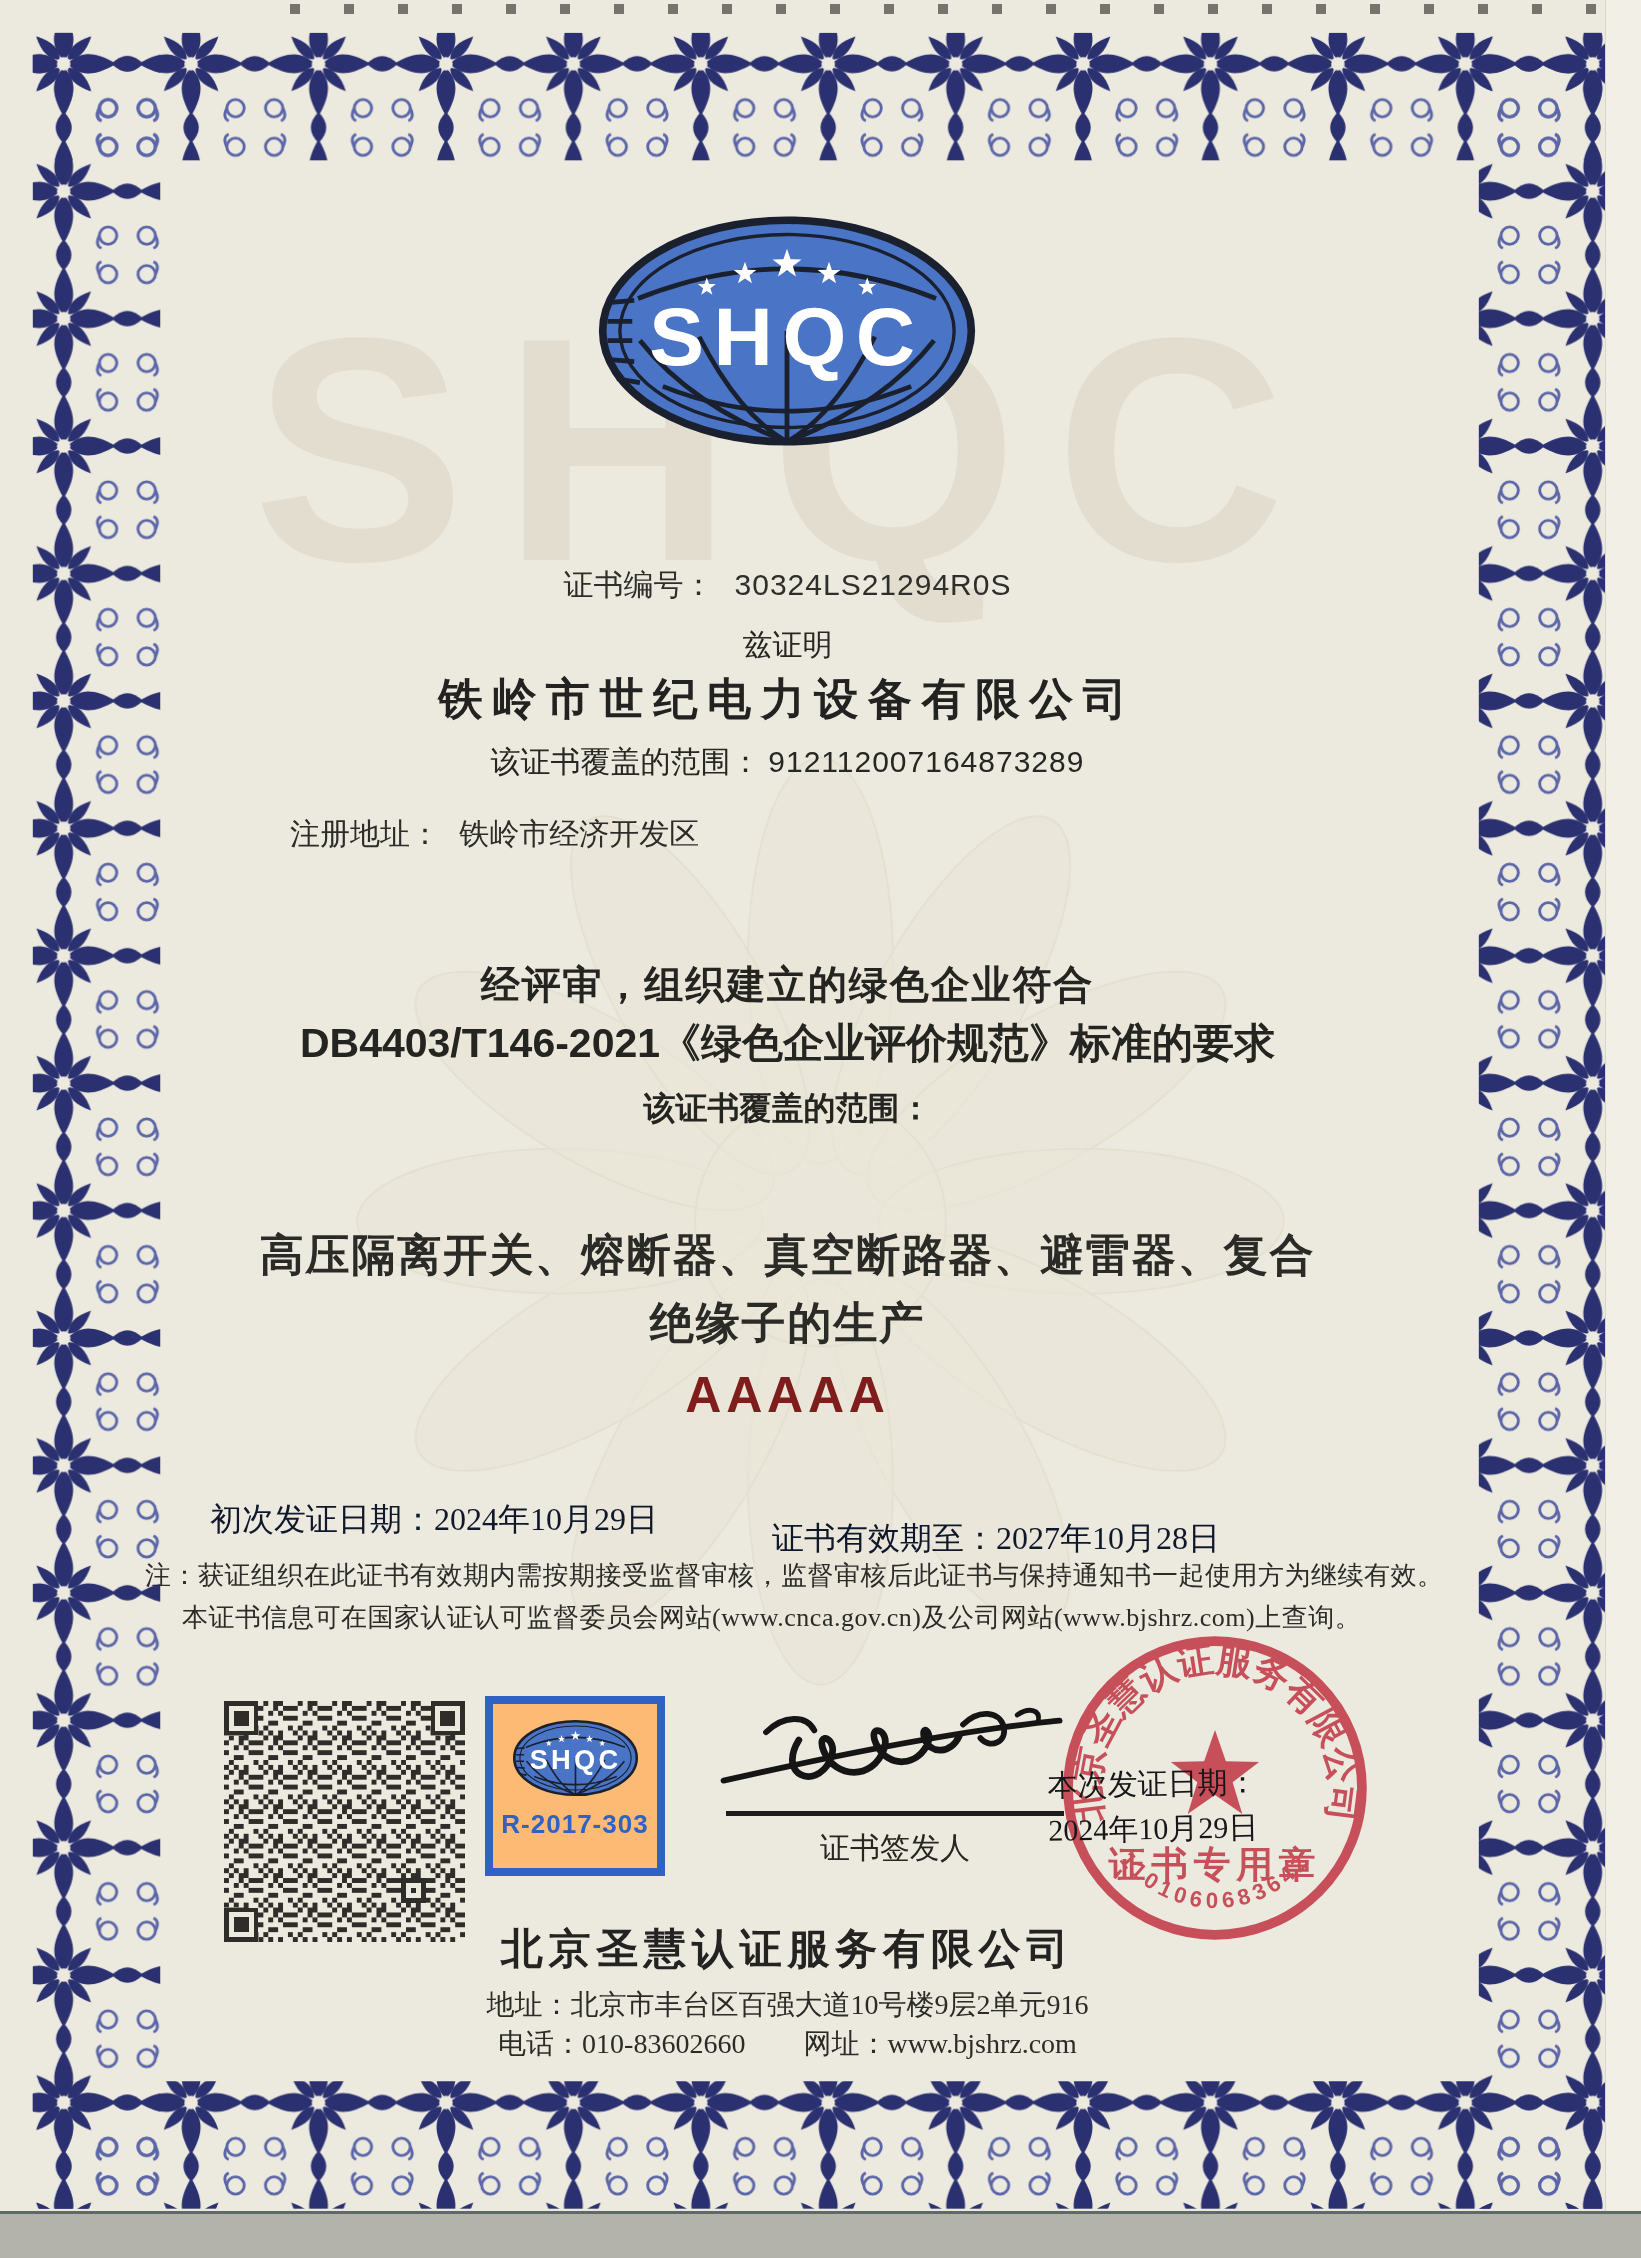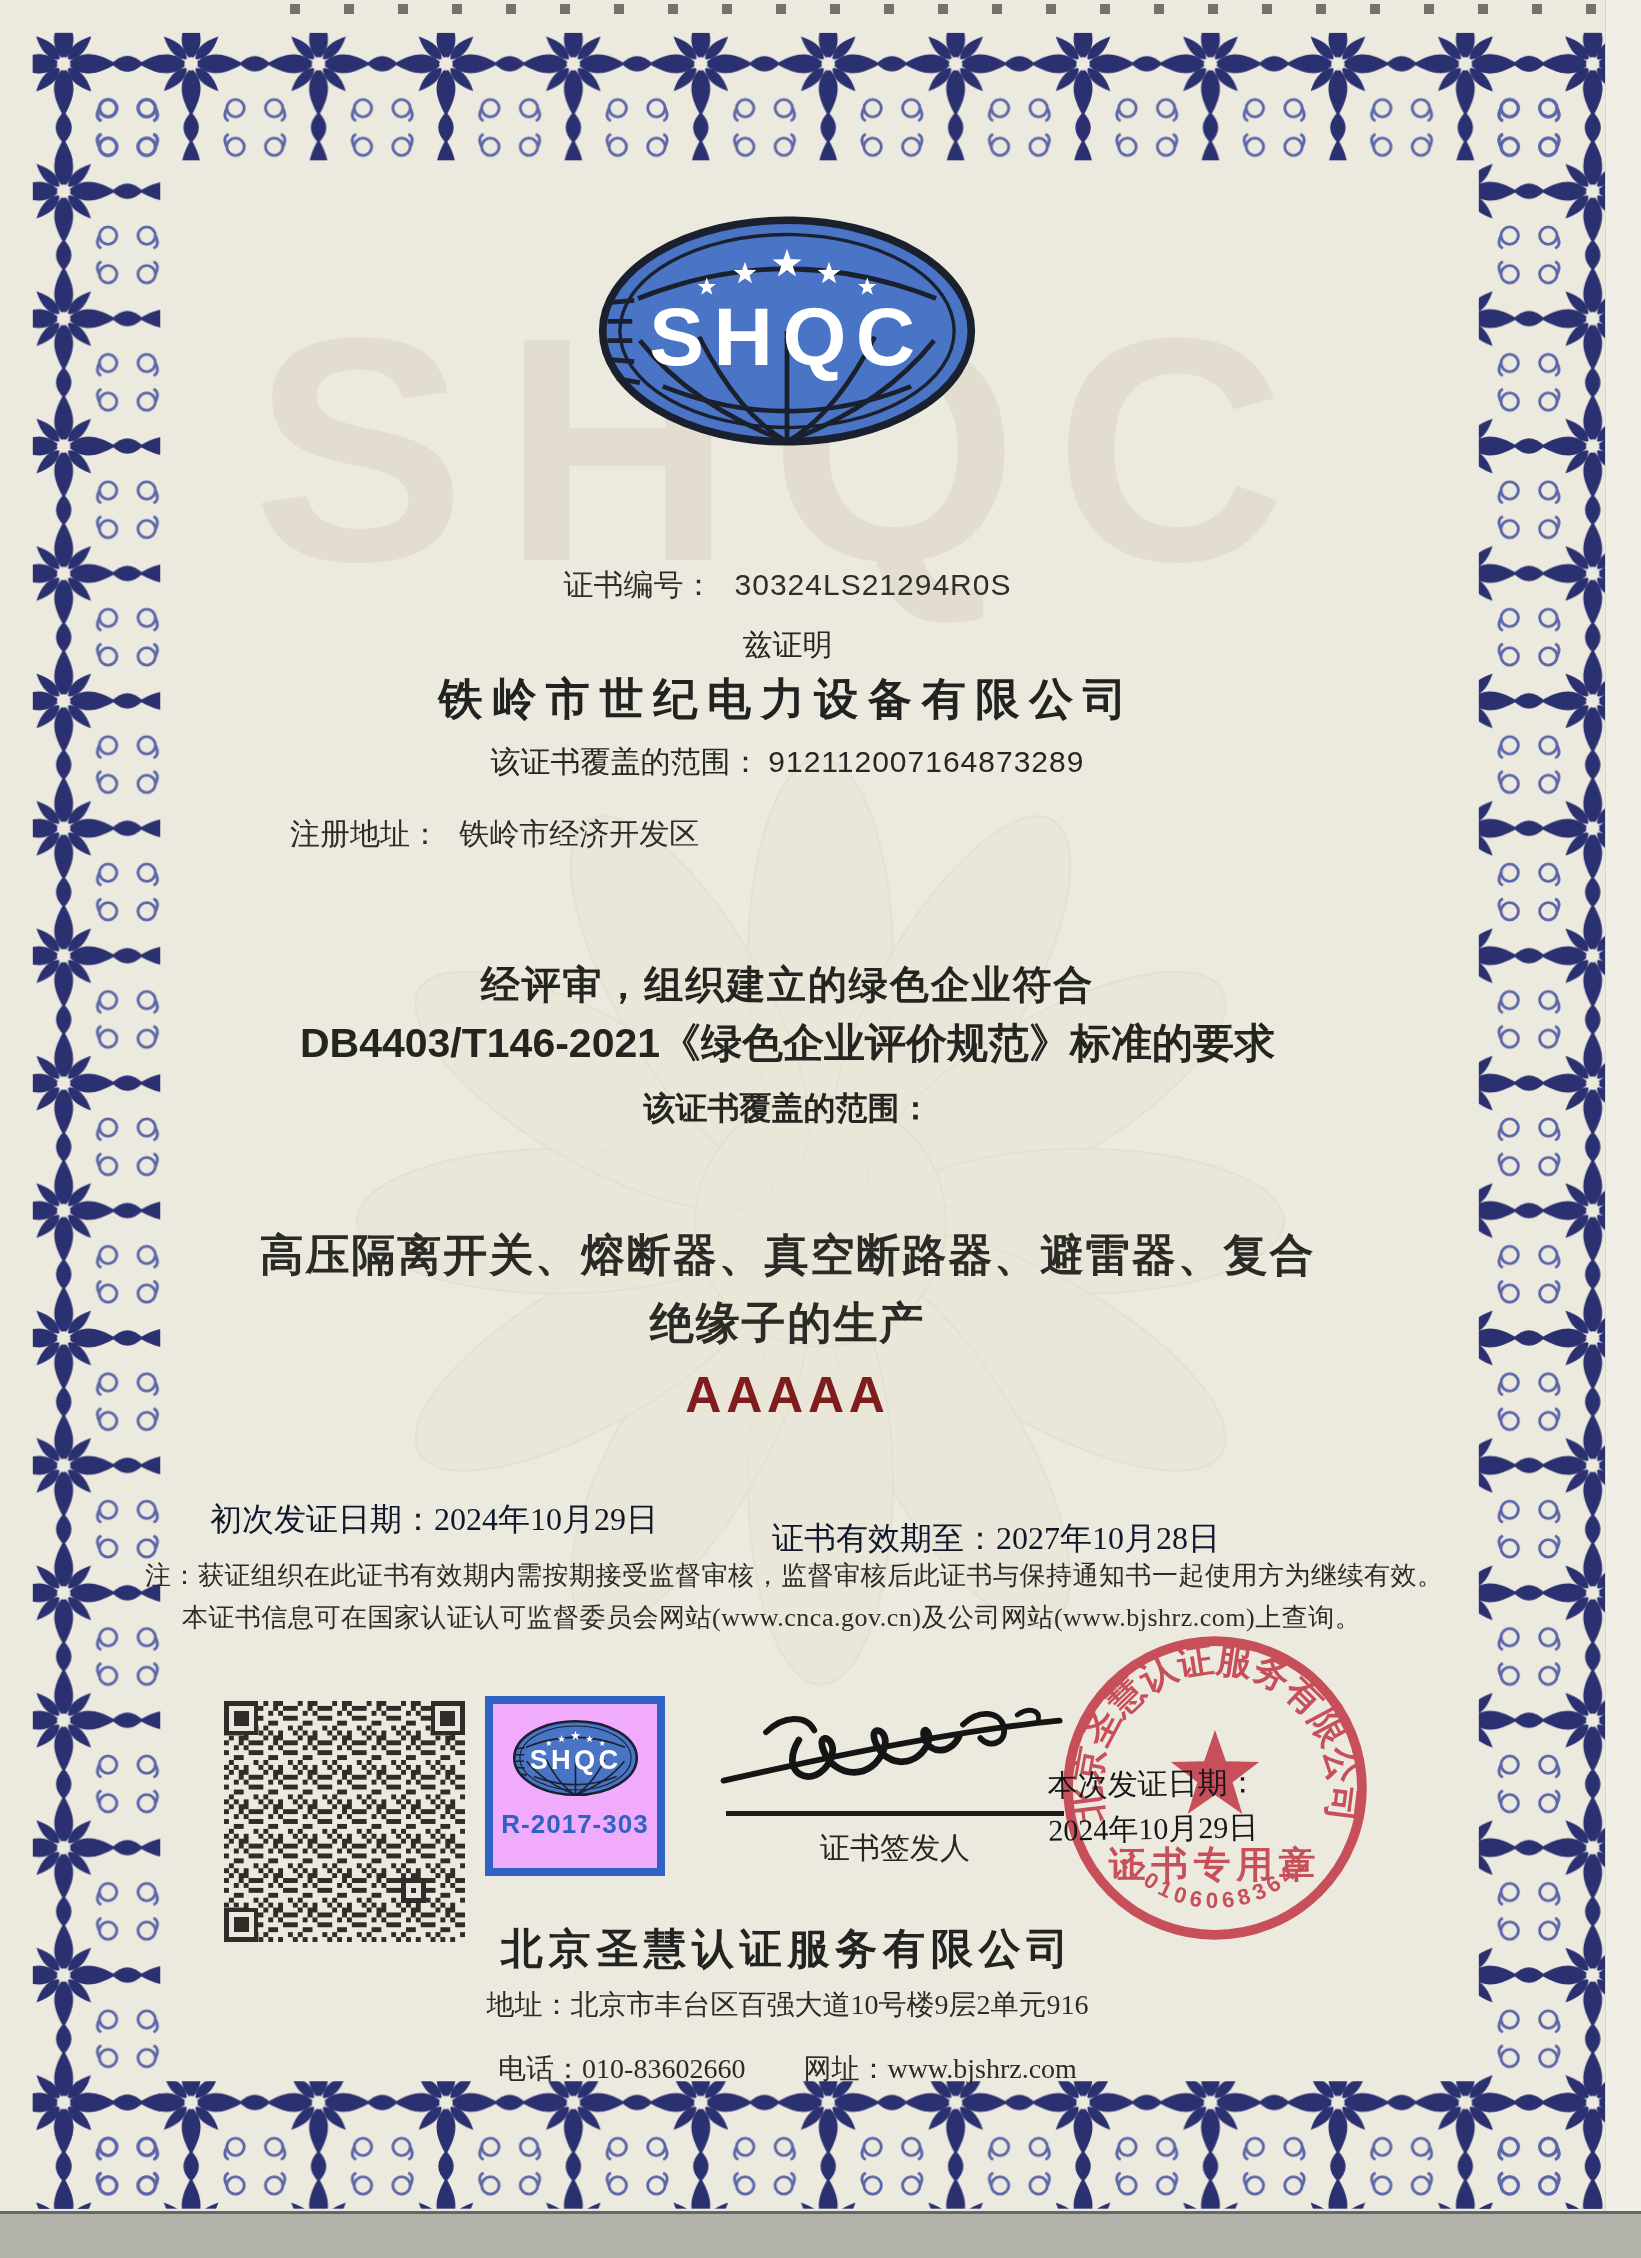--- a/index.html
+++ b/index.html
@@ -37,31 +37,31 @@
   .stmt2{top:1016px;font-size:41px;font-weight:bold;color:#242420;z-index:2;}
   .scope-intro{top:1087px;font-size:32px;font-weight:bold;color:#242420;z-index:2;}
   .scope-l{font-size:44px;font-weight:600;letter-spacing:1.9px;color:#2a2a26;z-index:2;font-family:"Liberation Sans",sans-serif;}
   .grade{top:1366px;font-size:50px;font-weight:600;letter-spacing:4.8px;color:#7f1d1d;z-index:2;font-family:"Liberation Sans",sans-serif;}
   .date-row{top:1498px;font-size:32px;color:#0f172a;z-index:2;}
   .note{font-size:26px;color:#2b2b28;letter-spacing:0.5px;z-index:2;}
   .sig-line{background:#1d1d1d;z-index:3;}
   .signer{top:1828px;left:726px;width:338px;text-align:center;font-size:30px;z-index:3;}
   .badge{
     left:485px;top:1696px;width:180px;height:180px;box-sizing:border-box;
-    border:8.7px solid #2f62c3;background:#f0abfc;z-index:2;
+    border:8.7px solid #2f62c3;background:#fdba74;z-index:2;
     display:flex;flex-direction:column;align-items:center;
   }
   .badge-no{margin-top:11.6px;font-family:"Liberation Sans",sans-serif;font-size:26px;font-weight:bold;color:#2f62c3;letter-spacing:1px;}
   .seal-date{
     left:1048px;top:1761px;font-size:30px;line-height:45px;color:#17171a;z-index:6;
     transform:rotate(-1deg);
   }
   .issuer-co{top:1921px;font-size:42px;font-weight:bold;letter-spacing:5.8px;color:#232321;z-index:2;font-family:"Liberation Sans",sans-serif;}
   .issuer-addr{top:1986px;font-size:28px;z-index:2;color:#2b2b27;}
-  .issuer-contact{top:2025px;font-size:28px;z-index:2;color:#2b2b27;margin-top:25px;}
+  .issuer-contact{top:2025px;font-size:28px;z-index:2;color:#2b2b27;}
   .issuer-contact .gap{margin-left:58px;}
   .scan-top{
     left:290px;top:3.9px;width:1348px;height:9.7px;z-index:6;opacity:.65;
     background:repeating-linear-gradient(90deg,#34342f 0 9.7px,transparent 9.7px 54px);
   }
   .scan-right{
     right:0;top:0;bottom:0;width:35px;z-index:6;
     background:#f2efe6;border-left:1.9px solid #d9d6cb;
   }
   .scan-bottom{

